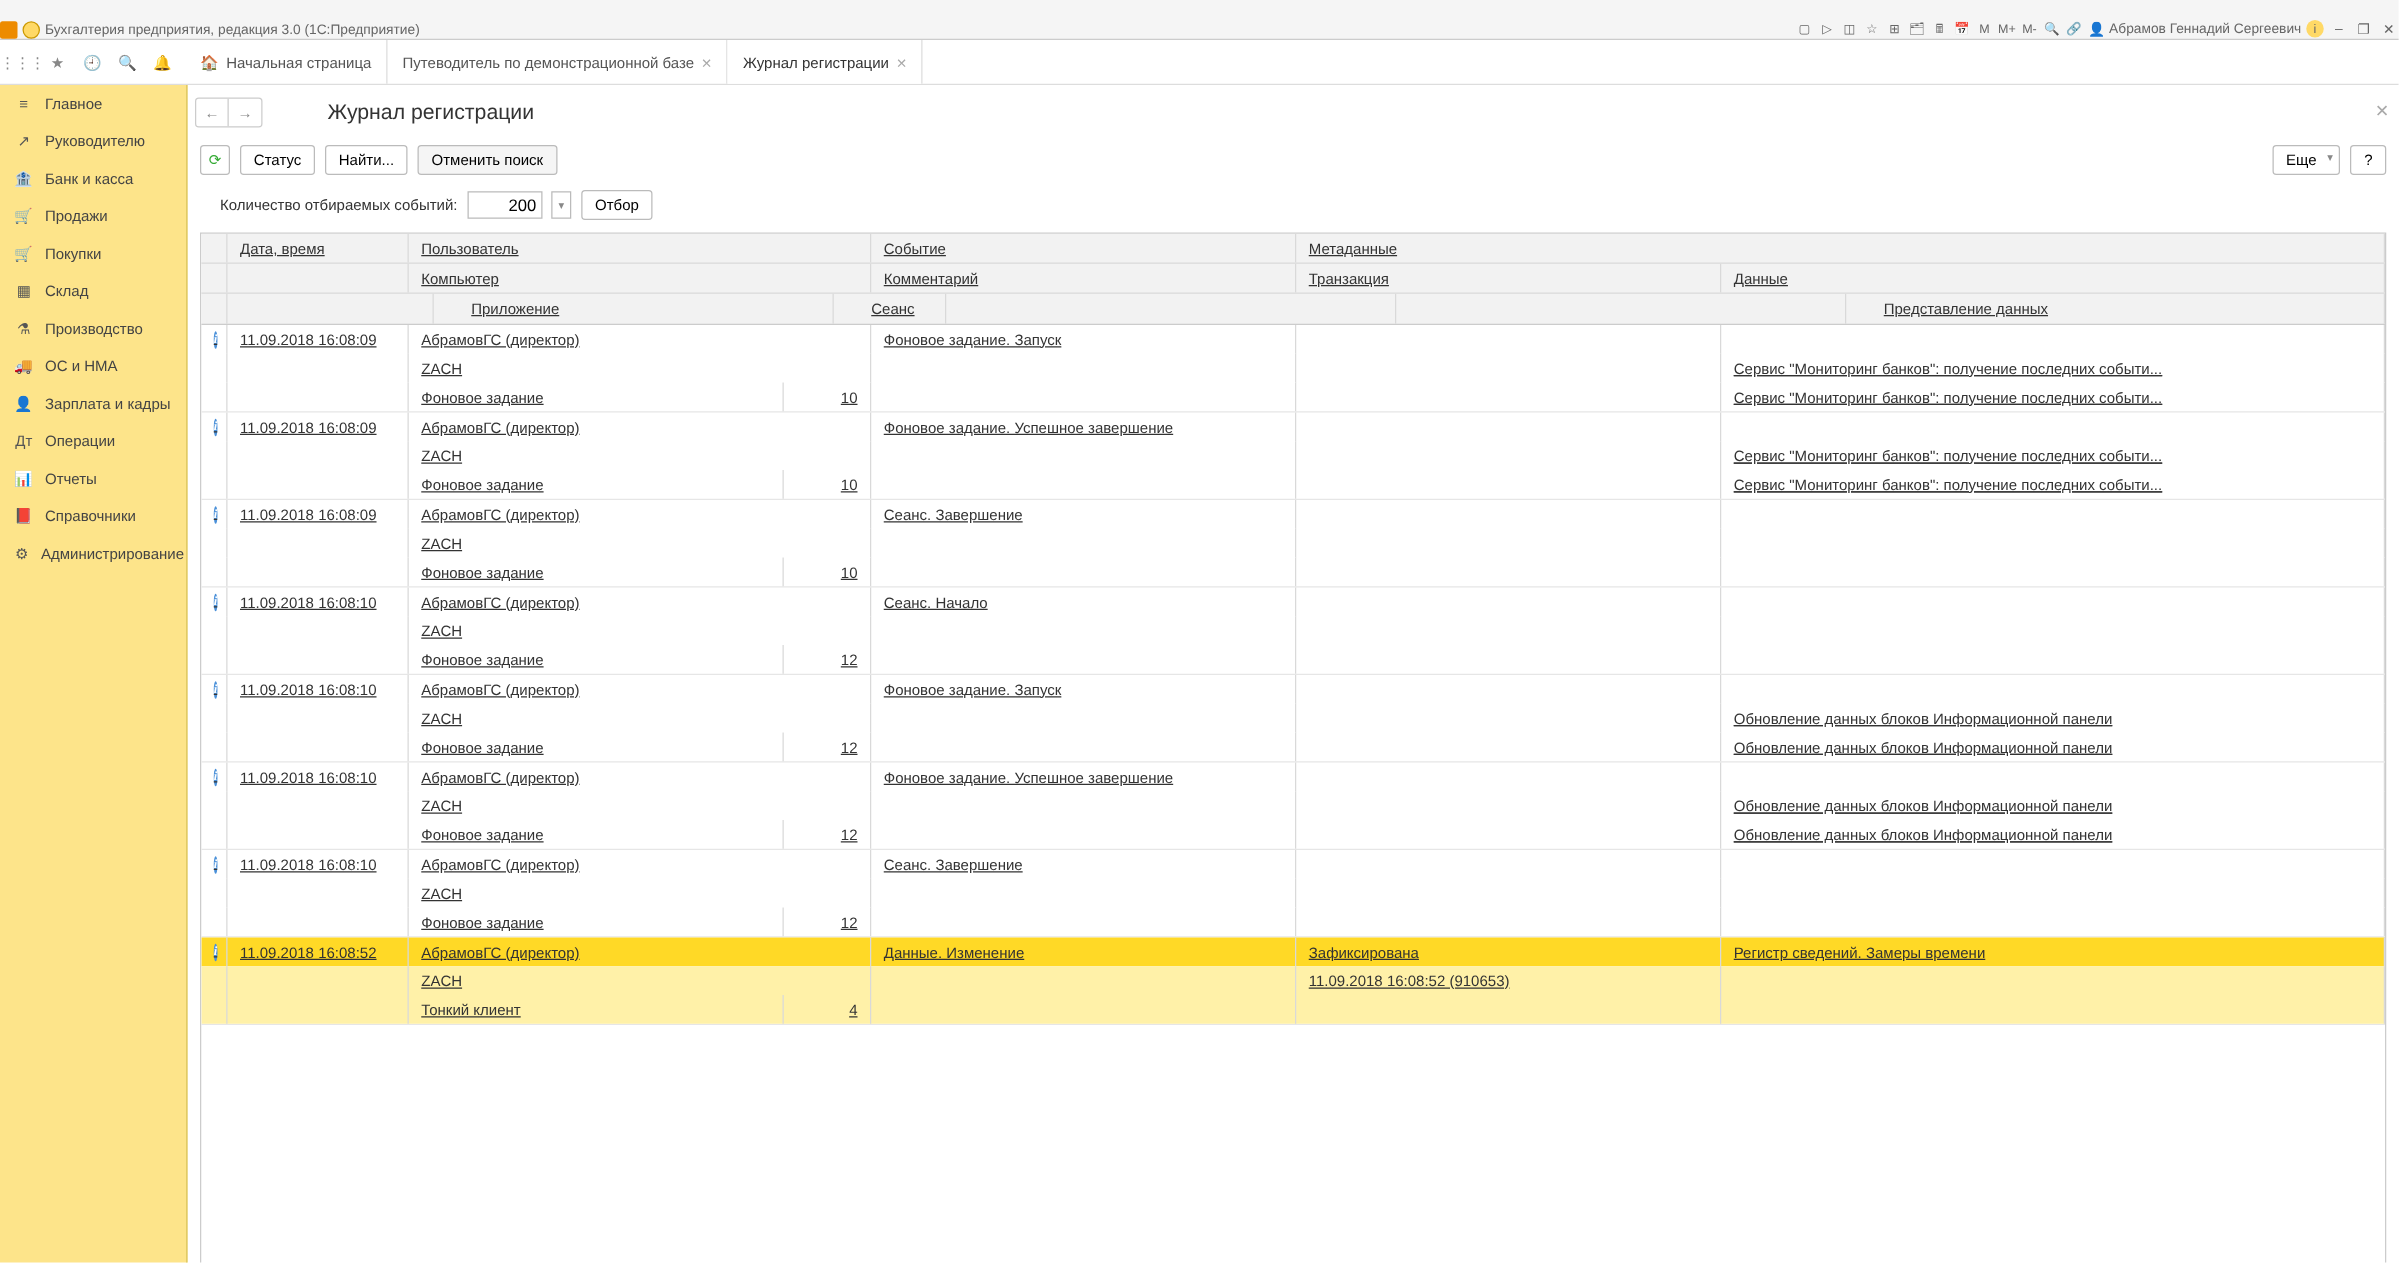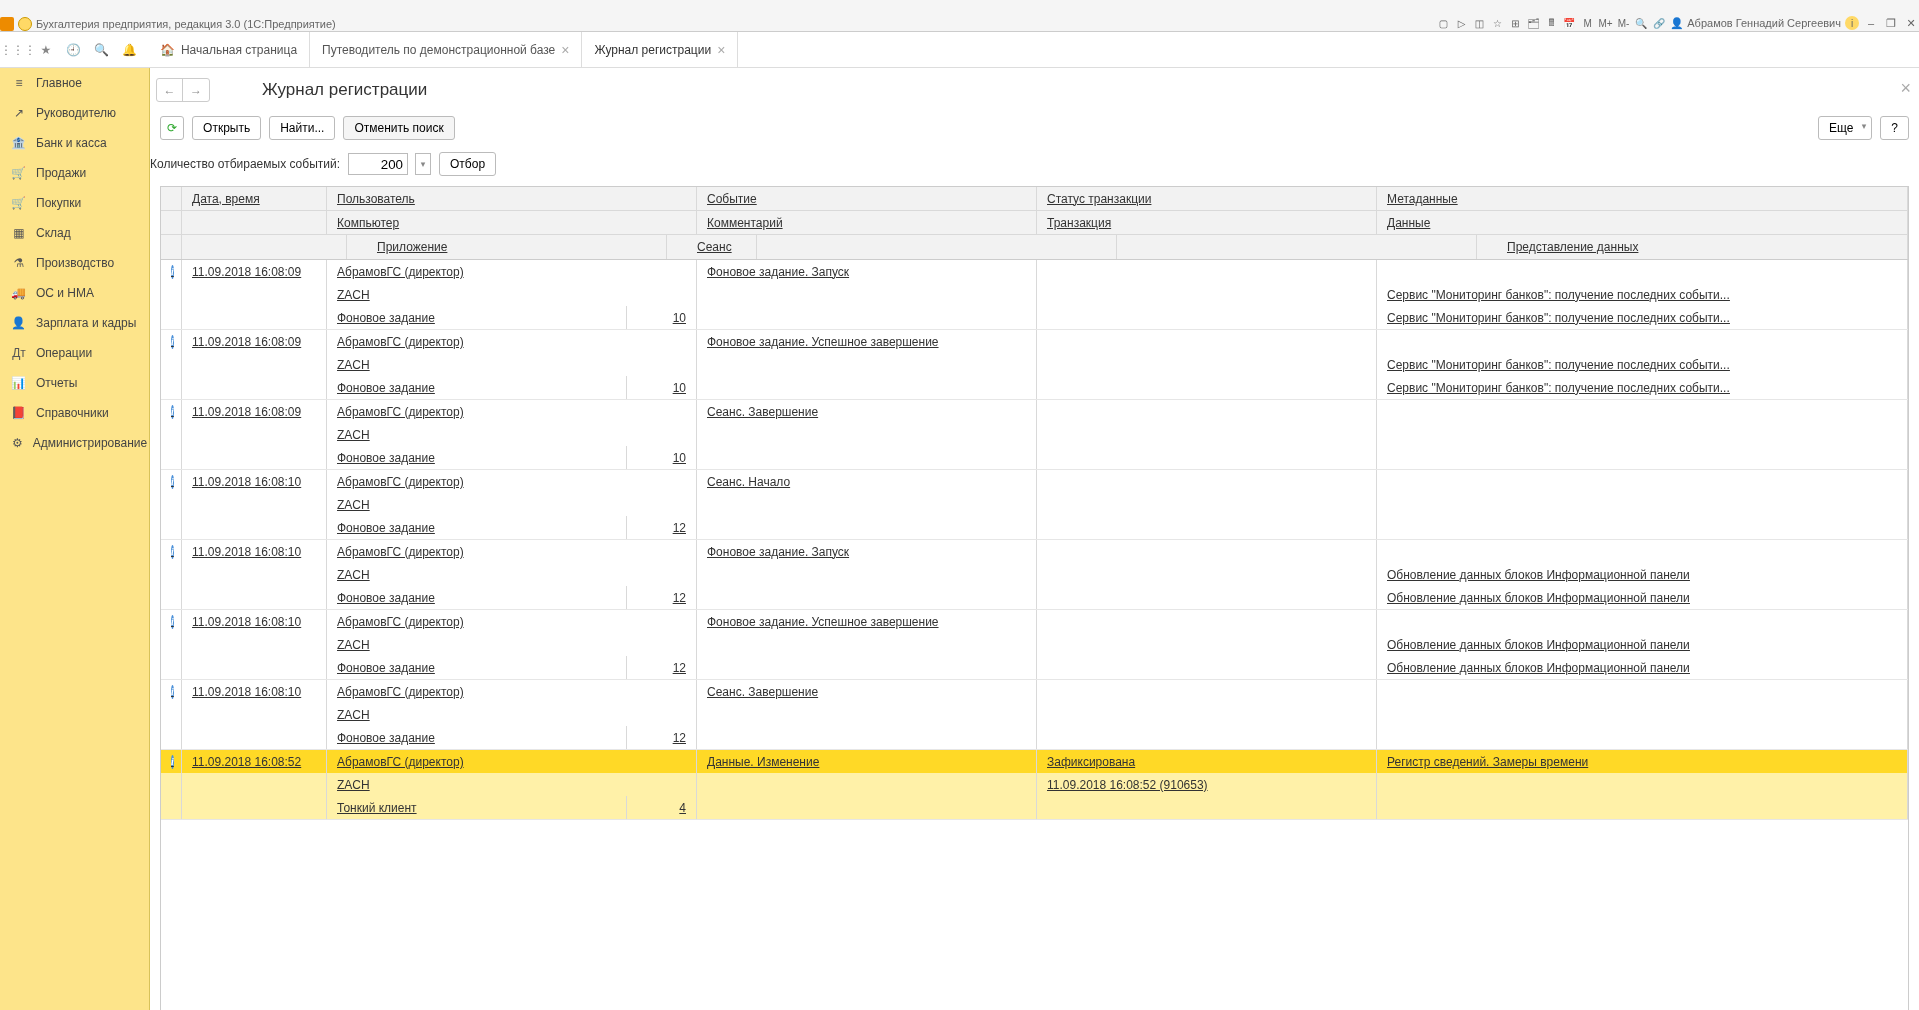--- a/index.html
+++ b/index.html
@@ -41,21 +41,21 @@
 .close-page { position: absolute; right: 8px; top: 10px; font-size: 18px; color: #aaa; cursor: pointer; }
 
 .toolbar2 { display: flex; align-items: center; padding: 4px 10px 8px; gap: 8px; }
 .btn { border: 1px solid #bbb; background: #fff; padding: 4px 10px; border-radius: 3px; cursor: pointer; font-size: 12px; }
 .btn:disabled { color: #000000; background: #f5f5f5; }
 .btn.icon-only { padding: 4px 6px; color: #3a3; }
 .toolbar2-right { margin-left: auto; display: flex; gap: 8px; }
 .btn.drop { padding-right: 18px; position: relative; }
 .btn.drop:after { content: '▾'; position: absolute; right: 5px; top: 4px; font-size: 9px; color: #888; }
 
-.filterbar { display: flex; align-items: center; padding: 4px 0 10px; gap: 8px; }
+.filterbar { display: flex; align-items: center; padding: 4px 26px 10px; gap: 8px; }
 .num-input { border: 1px solid #bbb; width: 60px; height: 22px; text-align: right; padding: 0 4px; }
 .num-drop { border: 1px solid #bbb; height: 22px; width: 16px; display: flex; align-items: center; justify-content: center; cursor: pointer; font-size: 9px; color: #888; margin-left: -1px; }
 
 
 .grid-wrap { flex: 1; margin: 0 10px 0 10px; border: 1px solid #ccc; position: relative; display: flex; flex-direction: column; overflow: hidden; background: #fff; text-decoration: underline; }
 .grid-header { background: #f2f2f2; border-bottom: 1px solid #ccc; display: flex; flex-direction: column; }
 .grid-hrow { display: flex; height: 24px; border-bottom: 1px solid #d9d9d9; }
 .grid-hrow:last-child { border-bottom: none; gap: 20px; }
 .grid-cell { border-right: 1px solid #d9d9d9; padding: 4px 10px; display: flex; align-items: center; overflow: hidden; white-space: nowrap; text-overflow: ellipsis; }
 .grid-body { flex: 1; overflow-y: auto; }
@@ -190,21 +190,21 @@
     <div class="close-page">×</div>
     <div class="main-header">
       <div class="navbtns">
         <div class="navbtn">←</div>
         <div class="navbtn">→</div>
       </div>
       <div class="page-title">Журнал регистрации</div>
     </div>
     <div class="toolbar2">
       <button class="btn icon-only">⟳</button>
-      <button class="btn">Открыть</button>
+      <button class="btn">Статус</button>
       <button class="btn">Найти...</button>
       <button class="btn" disabled="">Отменить поиск</button>
       <div class="toolbar2-right">
         <button class="btn drop">Еще</button>
         <button class="btn">?</button>
       </div>
     </div>
     <div class="filterbar">
       <span>Количество отбираемых событий:</span>
       <input class="num-input" value="200" style="">
@@ -212,21 +212,20 @@
       <button class="btn">Отбор</button>
     </div>
 
     <div class="grid-wrap">
       <div class="grid-header">
         <div class="grid-hrow">
           <div class="grid-cell c-icon"></div>
           <div class="grid-cell c-date">Дата, время</div>
           <div class="grid-cell c-user" style="width:370px;flex:0 0 370px">Пользователь</div>
           <div class="grid-cell c-event">Событие</div>
-          <div class="grid-cell c-status">Статус транзакции</div>
           <div class="grid-cell c-meta">Метаданные</div>
         </div>
         <div class="grid-hrow">
           <div class="grid-cell c-icon"></div>
           <div class="grid-cell c-date"></div>
           <div class="grid-cell c-user" style="width:370px;flex:0 0 370px">Компьютер</div>
           <div class="grid-cell c-event">Комментарий</div>
           <div class="grid-cell c-status">Транзакция</div>
           <div class="grid-cell c-meta">Данные</div>
         </div>

